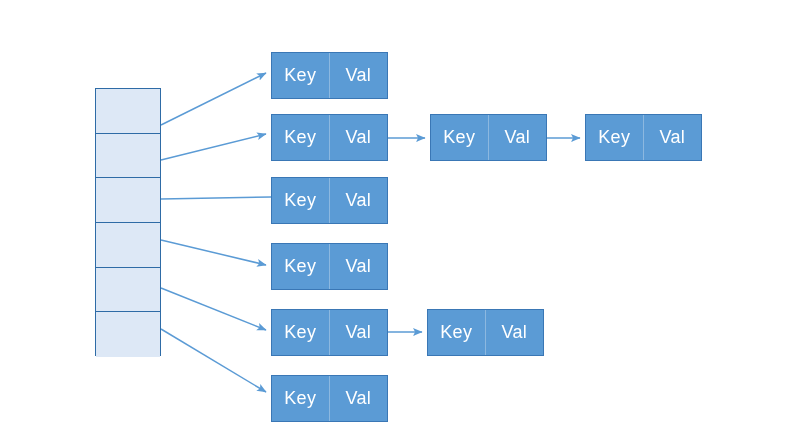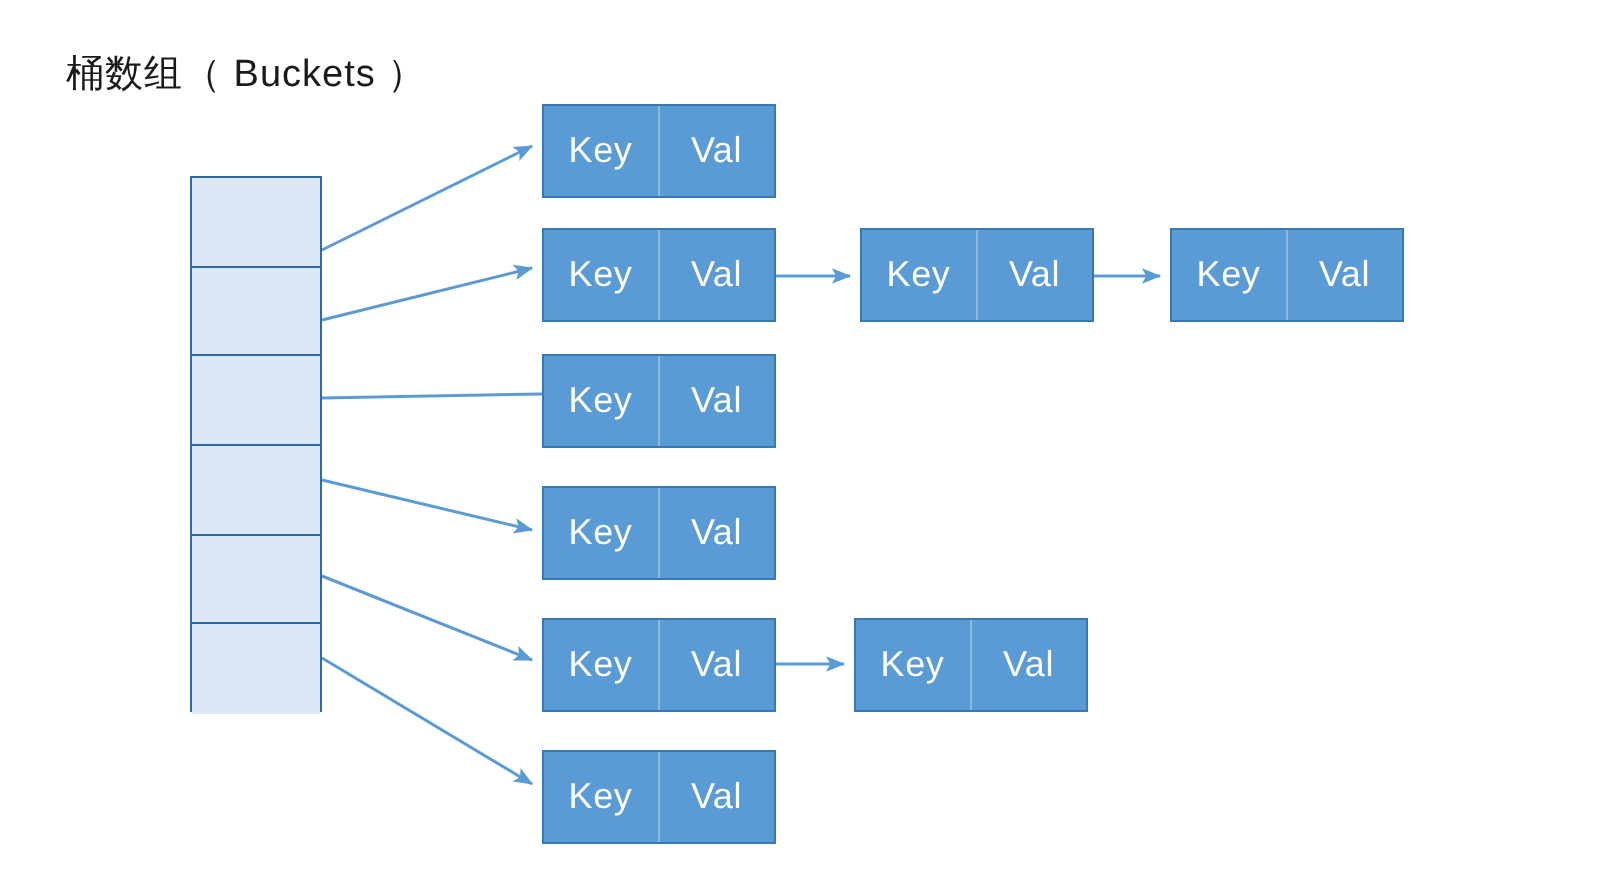--- a/index.html
+++ b/index.html
@@ -76,21 +76,20 @@
   }
   .node-cell.key {
     border-right: 1.3px solid #8cb8e0;
   }
 </style>
 </head>
 <body>
 
 <div id="canvas">
 
-  <div id="title">桶数组（ Buckets ）</div>
 
   <svg id="edge-layer" viewBox="0 0 808 446" xmlns="http://www.w3.org/2000/svg">
     <defs>
       <marker id="arrowhead" markerWidth="7" markerHeight="7" refX="6" refY="3" orient="auto" markerUnits="strokeWidth">
         <path d="M0,0.4 L6.4,3 L0,5.6 L1.4,3 Z" fill="#5b9bd5"></path>
       </marker>
     </defs>
 
     <line x1="161" y1="125" x2="266" y2="73" stroke="#5b9bd5" stroke-width="1.5" marker-end="url(#arrowhead)"></line>
 

